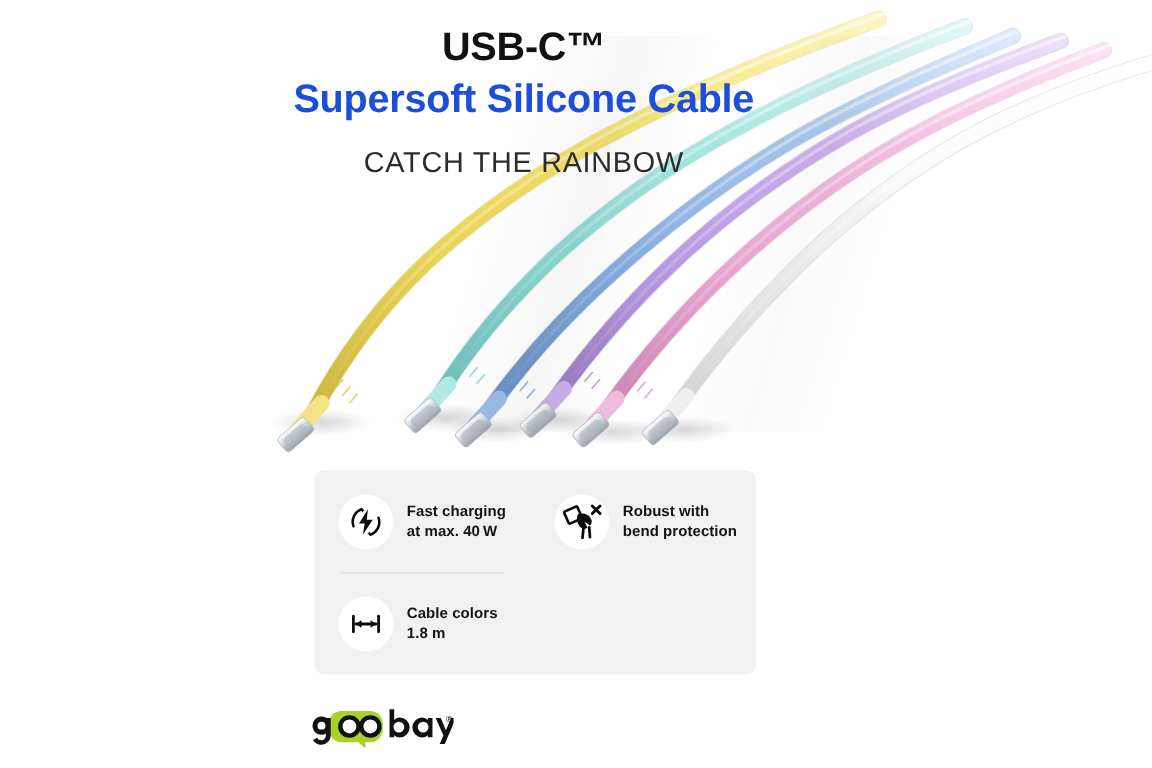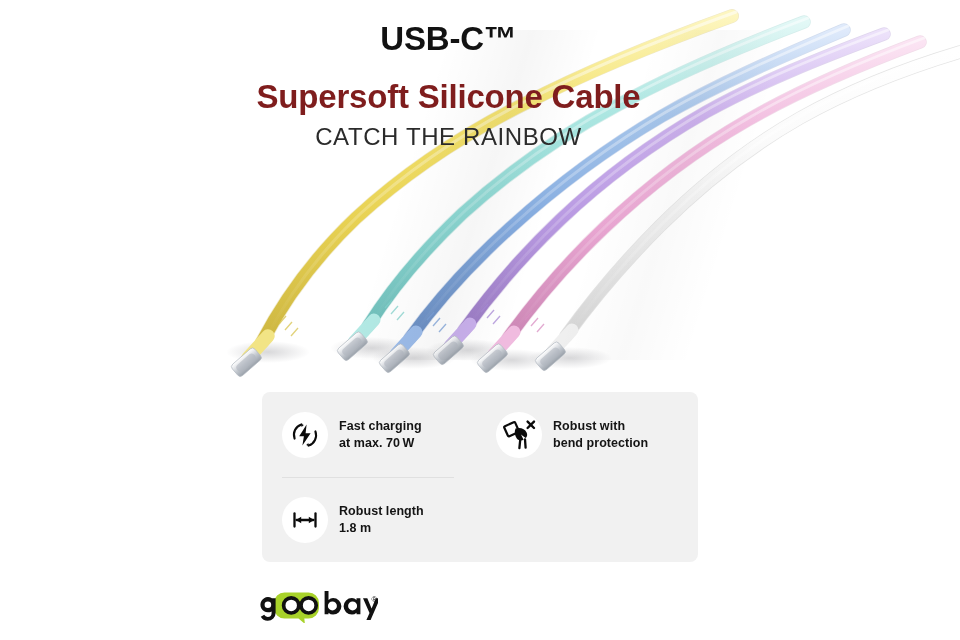--- a/index.html
+++ b/index.html
@@ -45,56 +45,56 @@
     height: 330px;
     background:
       linear-gradient(107deg, rgba(0,0,0,0) 38%, rgba(0,0,0,0.035) 48%, rgba(0,0,0,0) 56%),
       linear-gradient(107deg, rgba(0,0,0,0) 62%, rgba(0,0,0,0.022) 70%, rgba(0,0,0,0) 78%);
     pointer-events: none;
   }
 
   
   #headline {
     position: absolute;
-    left: 16px;
+    left: 4px;
     top: 18px;
     width: 865px;
     text-align: center;
     z-index: 6;
   }
   .title-1 {
     font-size: 33px;
     font-weight: bold;
     letter-spacing: -0.2px;
     color: #121212;
     line-height: 42px;
   }
   .title-2 {
     font-size: 33px;
     font-weight: bold;
     letter-spacing: -0.2px;
-    color: #7f1d1d;
+    color: #1d4ed8;
     line-height: 42px;
-    margin-top: 16px;
+    margin-top: 1px;
   }
   .title-3 {
     font-size: 24px;
     font-weight: normal;
     letter-spacing: 0.6px;
     color: #2b2b2b;
     line-height: 32px;
-    margin-top: 3px;
+    margin-top: 17px;
   }
 
   
   #panel {
     position: absolute;
     left: 262px;
     top: 392px;
-    width: 436px;
+    width: 368px;
     height: 170px;
     background: #f1f1f1;
     border-radius: 8px;
     z-index: 7;
   }
   .feat-grid {
     position: absolute;
     inset: 0;
     display: grid;
     grid-template-columns: 1fr 1fr;
@@ -349,21 +349,21 @@
               <path d="M6.6,20.6 A11,11 0 0 1 13.4,6.4"></path>
               <path d="M27.4,13.4 A11,11 0 0 1 20.6,27.6"></path>
             </g>
             <path d="M13.2,6.0 l2.6,1.0 -2.2,2.0 z" fill="#0b0b0b"></path>
             <path d="M20.8,28.0 l-2.6,-1.0 2.2,-2.0 z" fill="#0b0b0b"></path>
             <path d="M18.6,6.4 L11.2,18.2 L15.9,18.2 L14.4,27.6 L22.6,15.2 L17.6,15.2 z" fill="#0b0b0b"></path>
           </svg>
         </div>
         <div class="ftext">
           <span>Fast charging</span>
-          <span class="l2">at max. 70 W</span>
+          <span class="l2">at max. 40 W</span>
         </div>
       </div>
 
       <div class="feature col2 row1">
         <div class="ficon">
           <svg width="36" height="36" viewBox="0 0 36 36">
 
             <g transform="rotate(-24 11 12)">
               <rect x="4.5" y="6.5" width="12" height="11" rx="1.2" fill="#ffffff" stroke="#0b0b0b" stroke-width="2.2"></rect>
             </g>
@@ -395,21 +395,21 @@
             <g stroke="#0b0b0b" stroke-width="2.3" stroke-linecap="round">
               <path d="M6.5,10.5 L6.5,23.5"></path>
               <path d="M27.5,10.5 L27.5,23.5"></path>
               <path d="M8.6,17 L25.4,17"></path>
             </g>
             <path d="M8.0,17 L13.2,13.8 L13.2,20.2 z" fill="#0b0b0b"></path>
             <path d="M26.0,17 L20.8,13.8 L20.8,20.2 z" fill="#0b0b0b"></path>
           </svg>
         </div>
         <div class="ftext">
-          <span>Robust length</span>
+          <span>Cable colors</span>
           <span class="l2">1.8 m</span>
         </div>
       </div>
 
 
     </div>
   </div>
 
   <div id="logo">
     <svg width="120" height="34" viewBox="0 0 120 34">

